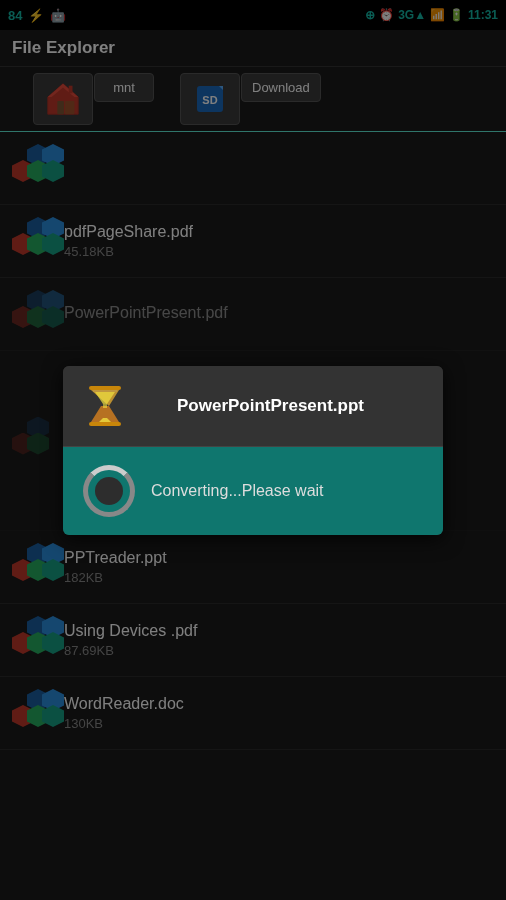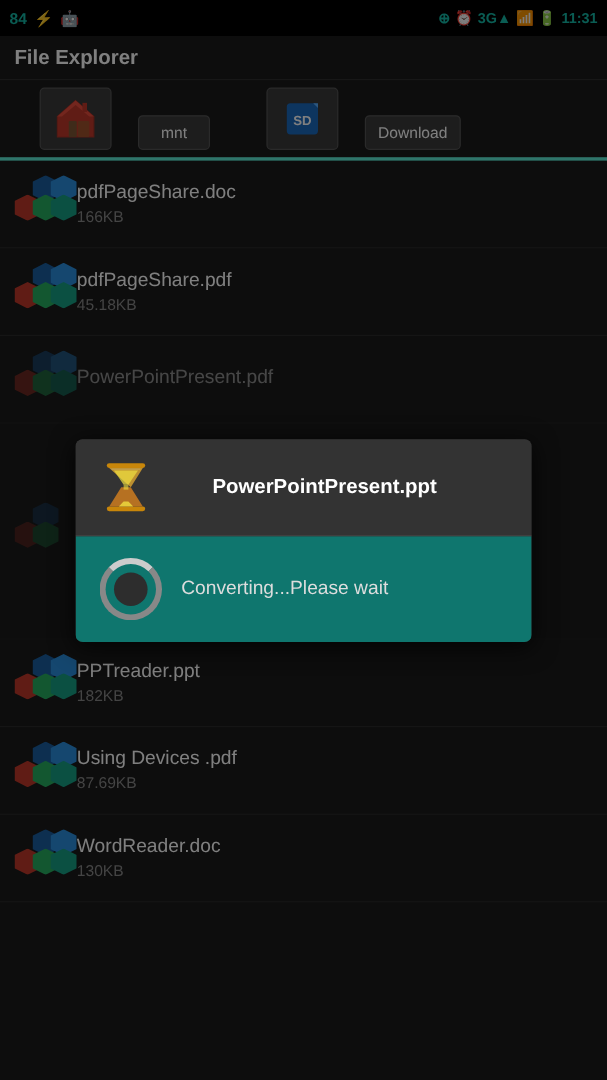--- a/index.html
+++ b/index.html
@@ -44,24 +44,24 @@
       color: #fff;
       font-size: 17px;
       font-weight: bold;
       border-bottom: 1px solid #333;
     }
 
     
     .shortcut-row {
       background: #1a1a1a;
       display: flex;
-      align-items: flex-end;
+      align-items: flex-start;
       padding: 6px 8px;
-      gap: 22px;
-      border-bottom: 3px solid #5eead4;
+      gap: 1px;
+      border-bottom: 1px solid #5eead4;
     }
     .shortcut-btn {
       background: #3a3a3a;
       border: 1px solid #555;
       border-radius: 4px;
       color: #fff;
       font-size: 13px;
       padding: 6px 10px;
       min-width: 60px;
       text-align: center;
@@ -256,24 +256,20 @@
 <div class="file-list">
 
   <div class="file-item">
     <div class="hex-cluster">
       <div class="hex blue-dark" style="top:2px;left:15px;"></div>
       <div class="hex blue-light" style="top:2px;left:30px;"></div>
       <div class="hex red" style="top:18px;left:0px;"></div>
       <div class="hex green" style="top:18px;left:15px;"></div>
       <div class="hex teal" style="top:18px;left:30px;"></div>
     </div>
-    <div class="file-info">
-      <div class="file-name">pdfPageShare.doc</div>
-      <div class="file-size">166KB</div>
-    </div>
   </div>
 
   <div class="file-item">
     <div class="hex-cluster">
       <div class="hex blue-dark" style="top:2px;left:15px;"></div>
       <div class="hex blue-light" style="top:2px;left:30px;"></div>
       <div class="hex red" style="top:18px;left:0px;"></div>
       <div class="hex green" style="top:18px;left:15px;"></div>
       <div class="hex teal" style="top:18px;left:30px;"></div>
     </div>

